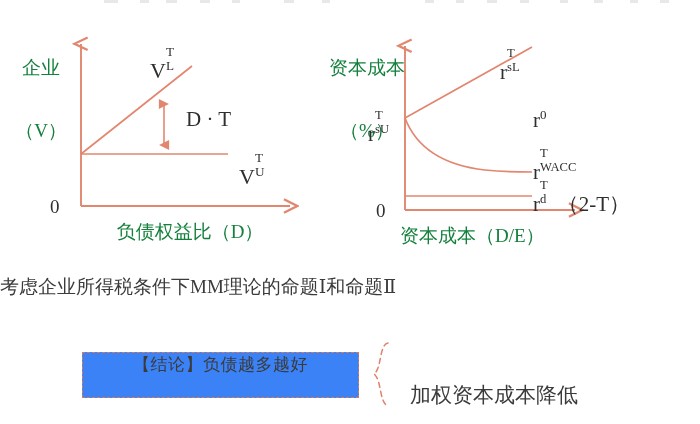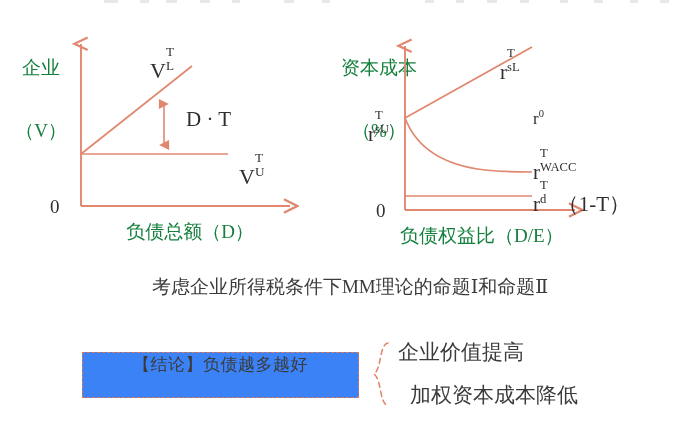--- a/index.html
+++ b/index.html
@@ -165,26 +165,26 @@
     </div>
 
     <div class="abs mathlbl" style="left:186px; top:95px; font-size:21px;">D · T</div>
 
     <div class="abs mathlbl" style="left:239px; top:146px; font-size:22px;">
       <span>V</span><span class="sset"><span class="t">T</span><span class="b">U</span></span>
     </div>
 
     <div class="abs zero" style="left:50px; top:182px;">0</div>
 
-    <div class="abs cn axis-title" style="left:60px; top:207px; width:260px; font-size:19px;">负债总额（D）</div>
+    <div class="abs cn axis-title" style="left:60px; top:207px; width:260px; font-size:19px;">负债权益比（D）</div>
   </div>
 
   <div class="abs" style="left:300px; top:14px; width:400px; height:240px;">
 
-    <div class="abs cn axis-title" style="left:24px; top:0px; width:110px; text-align:center; font-size:19px;">
+    <div class="abs cn axis-title" style="left:12px; top:0px; width:110px; text-align:center; font-size:19px;">
       <div>资本成本</div>
       <div>（%）</div>
     </div>
 
     <svg class="abs" width="400" height="240" viewBox="0 0 400 240" style="left:0; top:0;">
       <defs>
         <marker id="ar-right-y" markerWidth="9" markerHeight="9" refX="4.2" refY="4.5" orient="auto">
           <path d="M1,8 L4.3,1 L7.6,8" fill="none" stroke="#e2876f" stroke-width="1.2"></path>
         </marker>
         <marker id="ar-right-x" markerWidth="9" markerHeight="9" refX="4.2" refY="4.5" orient="auto">
@@ -204,43 +204,42 @@
     </svg>
 
     <div class="abs mathlbl" style="left:68px; top:104px; font-size:21px;">
       <span>r</span><span class="sset"><span class="t">T</span><span class="b">sU</span></span>
     </div>
 
     <div class="abs mathlbl" style="left:200px; top:42px; font-size:21px;">
       <span>r</span><span class="sset"><span class="t">T</span><span class="b">sL</span></span>
     </div>
 
-    <div class="abs mathlbl" style="left:233px; top:96px; font-size:17px;">
+    <div class="abs mathlbl" style="left:233px; top:96px; font-size:21px;">
       <span>r</span><sup>0</sup>
     </div>
 
     <div class="abs mathlbl" style="left:233px; top:142px; font-size:21px;">
       <span>r</span><span class="sset"><span class="t">T</span><span class="b">WACC</span></span>
     </div>
 
     <div class="abs mathlbl" style="left:233px; top:174px; font-size:21px;">
-      <span>r</span><span class="sset"><span class="t">T</span><span class="b">d</span></span><span style="margin-left:10px;">（1-T）</span>
+      <span>r</span><span class="sset"><span class="t">T</span><span class="b">d</span></span><span style="margin-left:10px;">（2-T）</span>
     </div>
 
     <div class="abs zero" style="left:76px; top:186px;">0</div>
 
-    <div class="abs cn axis-title" style="left:100px; top:211px; width:290px; text-align:left; font-size:19px;">负债权益比（D/E）</div>
-  </div>
-
-  <div class="abs caption" style="left:0px; top:274px; width:700px; text-align:center;">考虑企业所得税条件下MM理论的命题Ⅰ和命题Ⅱ</div>
+    <div class="abs cn axis-title" style="left:100px; top:211px; width:290px; text-align:left; font-size:19px;">资本成本（D/E）</div>
+  </div>
+
+  <div class="abs caption" style="left:0px; top:274px; width:700px; text-align:left;">考虑企业所得税条件下MM理论的命题Ⅰ和命题Ⅱ</div>
 
   <div class="abs concl-box" style="left:82px; top:352px; width:277px; height:46px;">
     <span>【结论】负债越多越好</span>
   </div>
 
   <svg class="abs" width="30" height="70" viewBox="0 0 30 70" style="left:366px; top:340px;">
     <path d="M22,3 C13,5 16,28 8,34 C16,40 13,63 22,66" fill="none" stroke="#e0806a" stroke-width="1.5" stroke-dasharray="5 4" stroke-linecap="round"></path>
   </svg>
 
-  <div class="abs rtext" style="left:398px; top:338px;">企业价值提高</div>
   <div class="abs rtext" style="left:410px; top:381px;">加权资本成本降低</div>
 
 </div>
 
 </body></html>

